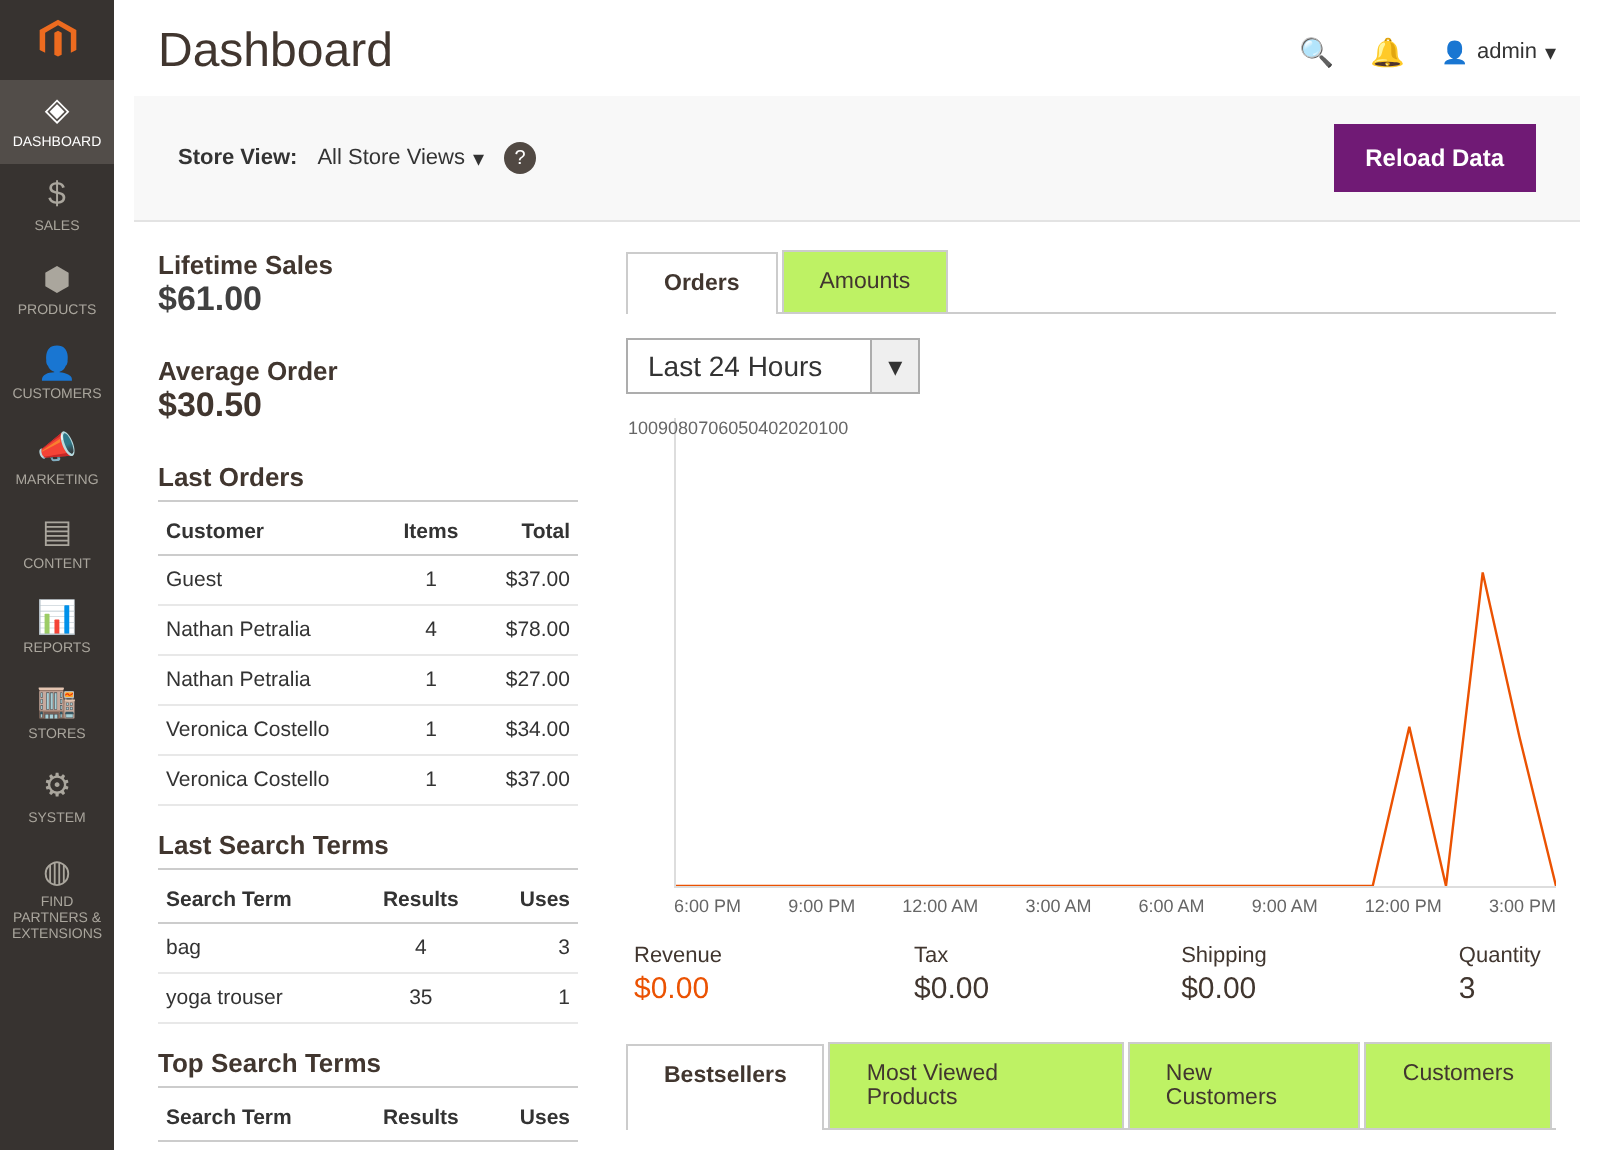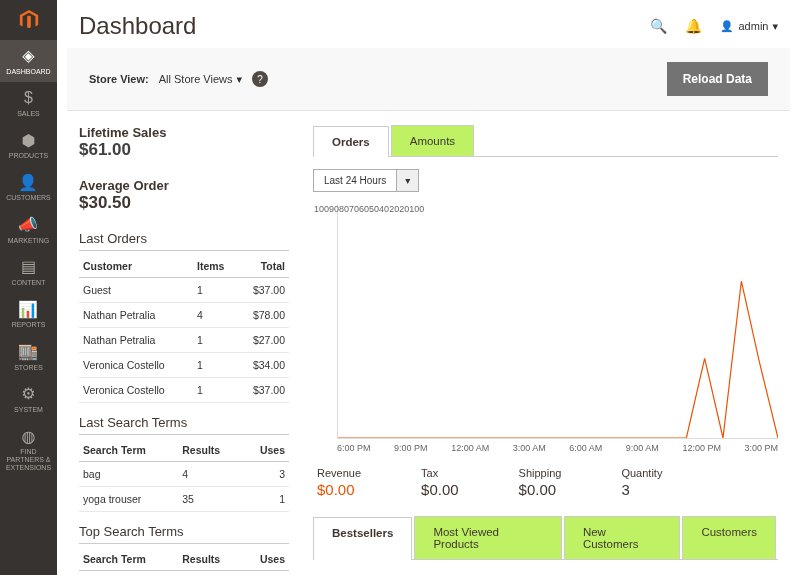--- a/index.html
+++ b/index.html
@@ -14,46 +14,46 @@
 .header { display: flex; align-items: center; justify-content: space-between; padding: 12px 22px 8px 22px; }
 .header h1 { font-size: 24px; font-weight: 400; color: #41362f; }
 .header-actions { display: flex; align-items: center; gap: 18px; }
 .header-actions .icon { font-size: 14px; cursor: pointer; }
 .admin-user { display: flex; align-items: center; gap: 4px; cursor: pointer; font-size: 11px; }
 .toolbar { display: flex; align-items: center; justify-content: space-between; padding: 14px 22px; border-bottom: 1px solid #e3e3e3; background: #f8f8f8; margin: 0 10px; }
 .store-view { display: flex; align-items: center; gap: 10px; font-size: 11px; }
 .store-view-label { font-weight: bold; }
 .store-view-select { display: flex; align-items: center; gap: 4px; cursor: pointer; }
 .help-icon { width: 16px; height: 16px; border-radius: 50%; background: #514943; color: #fff; display: inline-flex; align-items: center; justify-content: center; font-size: 10px; cursor: pointer; }
-.reload-btn { background: #737373; color: #fff; border: none; padding: 10px 16px; font-size: 12px; cursor: pointer; font-weight: 600; }
+.reload-btn { background: #701a75; color: #fff; border: none; padding: 10px 16px; font-size: 12px; cursor: pointer; font-weight: 600; }
 .content { display: flex; padding: 14px 22px; gap: 24px; }
 .left-col { width: 210px; flex-shrink: 0; }
 .right-col { flex: 1; }
 .stat-block { margin-bottom: 18px; }
 .stat-label { font-size: 13px; font-weight: bold; color: #41362f; }
 .stat-value { font-size: 17px; font-weight: bold; color: #404040; }
 .stat-value.black { color: #41362f; }
-.section-title { font-size: 13px; font-weight: normal; color: #41362f; margin: 12px 0 4px 0; border-bottom: 1px solid #ccc; padding-bottom: 4px; }
+.section-title { font-size: 13px; font-weight: bold; color: #41362f; margin: 12px 0 4px 0; border-bottom: 1px solid #ccc; padding-bottom: 4px; }
 .mini-table { width: 100%; border-collapse: collapse; font-size: 10.5px; }
 .mini-table th { text-align: left; font-weight: bold; padding: 5px 4px; border-bottom: 1px solid #ccc; }
 .mini-table th:last-child, .mini-table td:last-child { text-align: right; }
-.mini-table th:nth-child(2), .mini-table td:nth-child(2) { text-align: left; }
+.mini-table th:nth-child(2), .mini-table td:nth-child(2) { text-align: center; }
 .mini-table td { padding: 6px 4px; border-bottom: 1px solid #e8e8e8; }
 .tabs { display: flex; border-bottom: 1px solid #ccc; }
 .tab { padding: 9px 18px; background: #bef264; border: 1px solid #ccc; border-bottom: none; margin-right: 2px; cursor: pointer; font-size: 11.5px; color: #41362f; }
 .tab.active { background: #fff; font-weight: bold; position: relative; top: 1px; }
 .chart-controls { margin: 12px 0; }
-.time-select { display: inline-flex; align-items: center; border: 1px solid #adadad; font-size: 10px; cursor: pointer; }
+.time-select { display: inline-flex; align-items: center; border: 1px solid #adadad; font-size: 14px; cursor: pointer; gap: 14px; }
 .time-select span { padding: 5px 10px; }
 .time-select .caret { border-left: 1px solid #adadad; padding: 5px 8px; background: #efefef; }
 .chart-area { position: relative; height: 235px; border-left: 1px solid #ddd; border-bottom: 1px solid #ddd; margin-left: 24px; }
 .y-labels { position: absolute; left: -24px; top: 0; height: 100%; display: flex; flex-direction: row; justify-content: space-between; font-size: 9px; color: #666; text-align: right; width: 20px; }
 .x-labels { display: flex; justify-content: space-between; font-size: 9px; color: #666; margin-left: 24px; padding-top: 4px; }
 .chart-svg { width: 100%; height: 100%; }
-.metrics-row { display: flex; gap: 60px; margin-top: 14px; margin-left: 4px; }
+.metrics-row { display: flex; gap: 96px; margin-top: 14px; margin-left: 4px; }
 .metric { font-size: 11px; }
 .metric-label { color: #41362f; margin-bottom: 2px; }
 .metric-value { font-size: 15px; color: #41362f; }
 .metric-value.orange { color: #eb5202; }
 .lower-tabs { margin-top: 18px; }
 .product-table { width: 100%; border-collapse: collapse; font-size: 11px; margin-top: 6px; }
 .product-table th { text-align: left; padding: 7px 8px; font-weight: bold; border-bottom: 1px solid #ccc; }
 .product-table th:nth-child(2), .product-table td:nth-child(2),
 .product-table th:nth-child(3), .product-table td:nth-child(3) { text-align: right; }
 </style>

